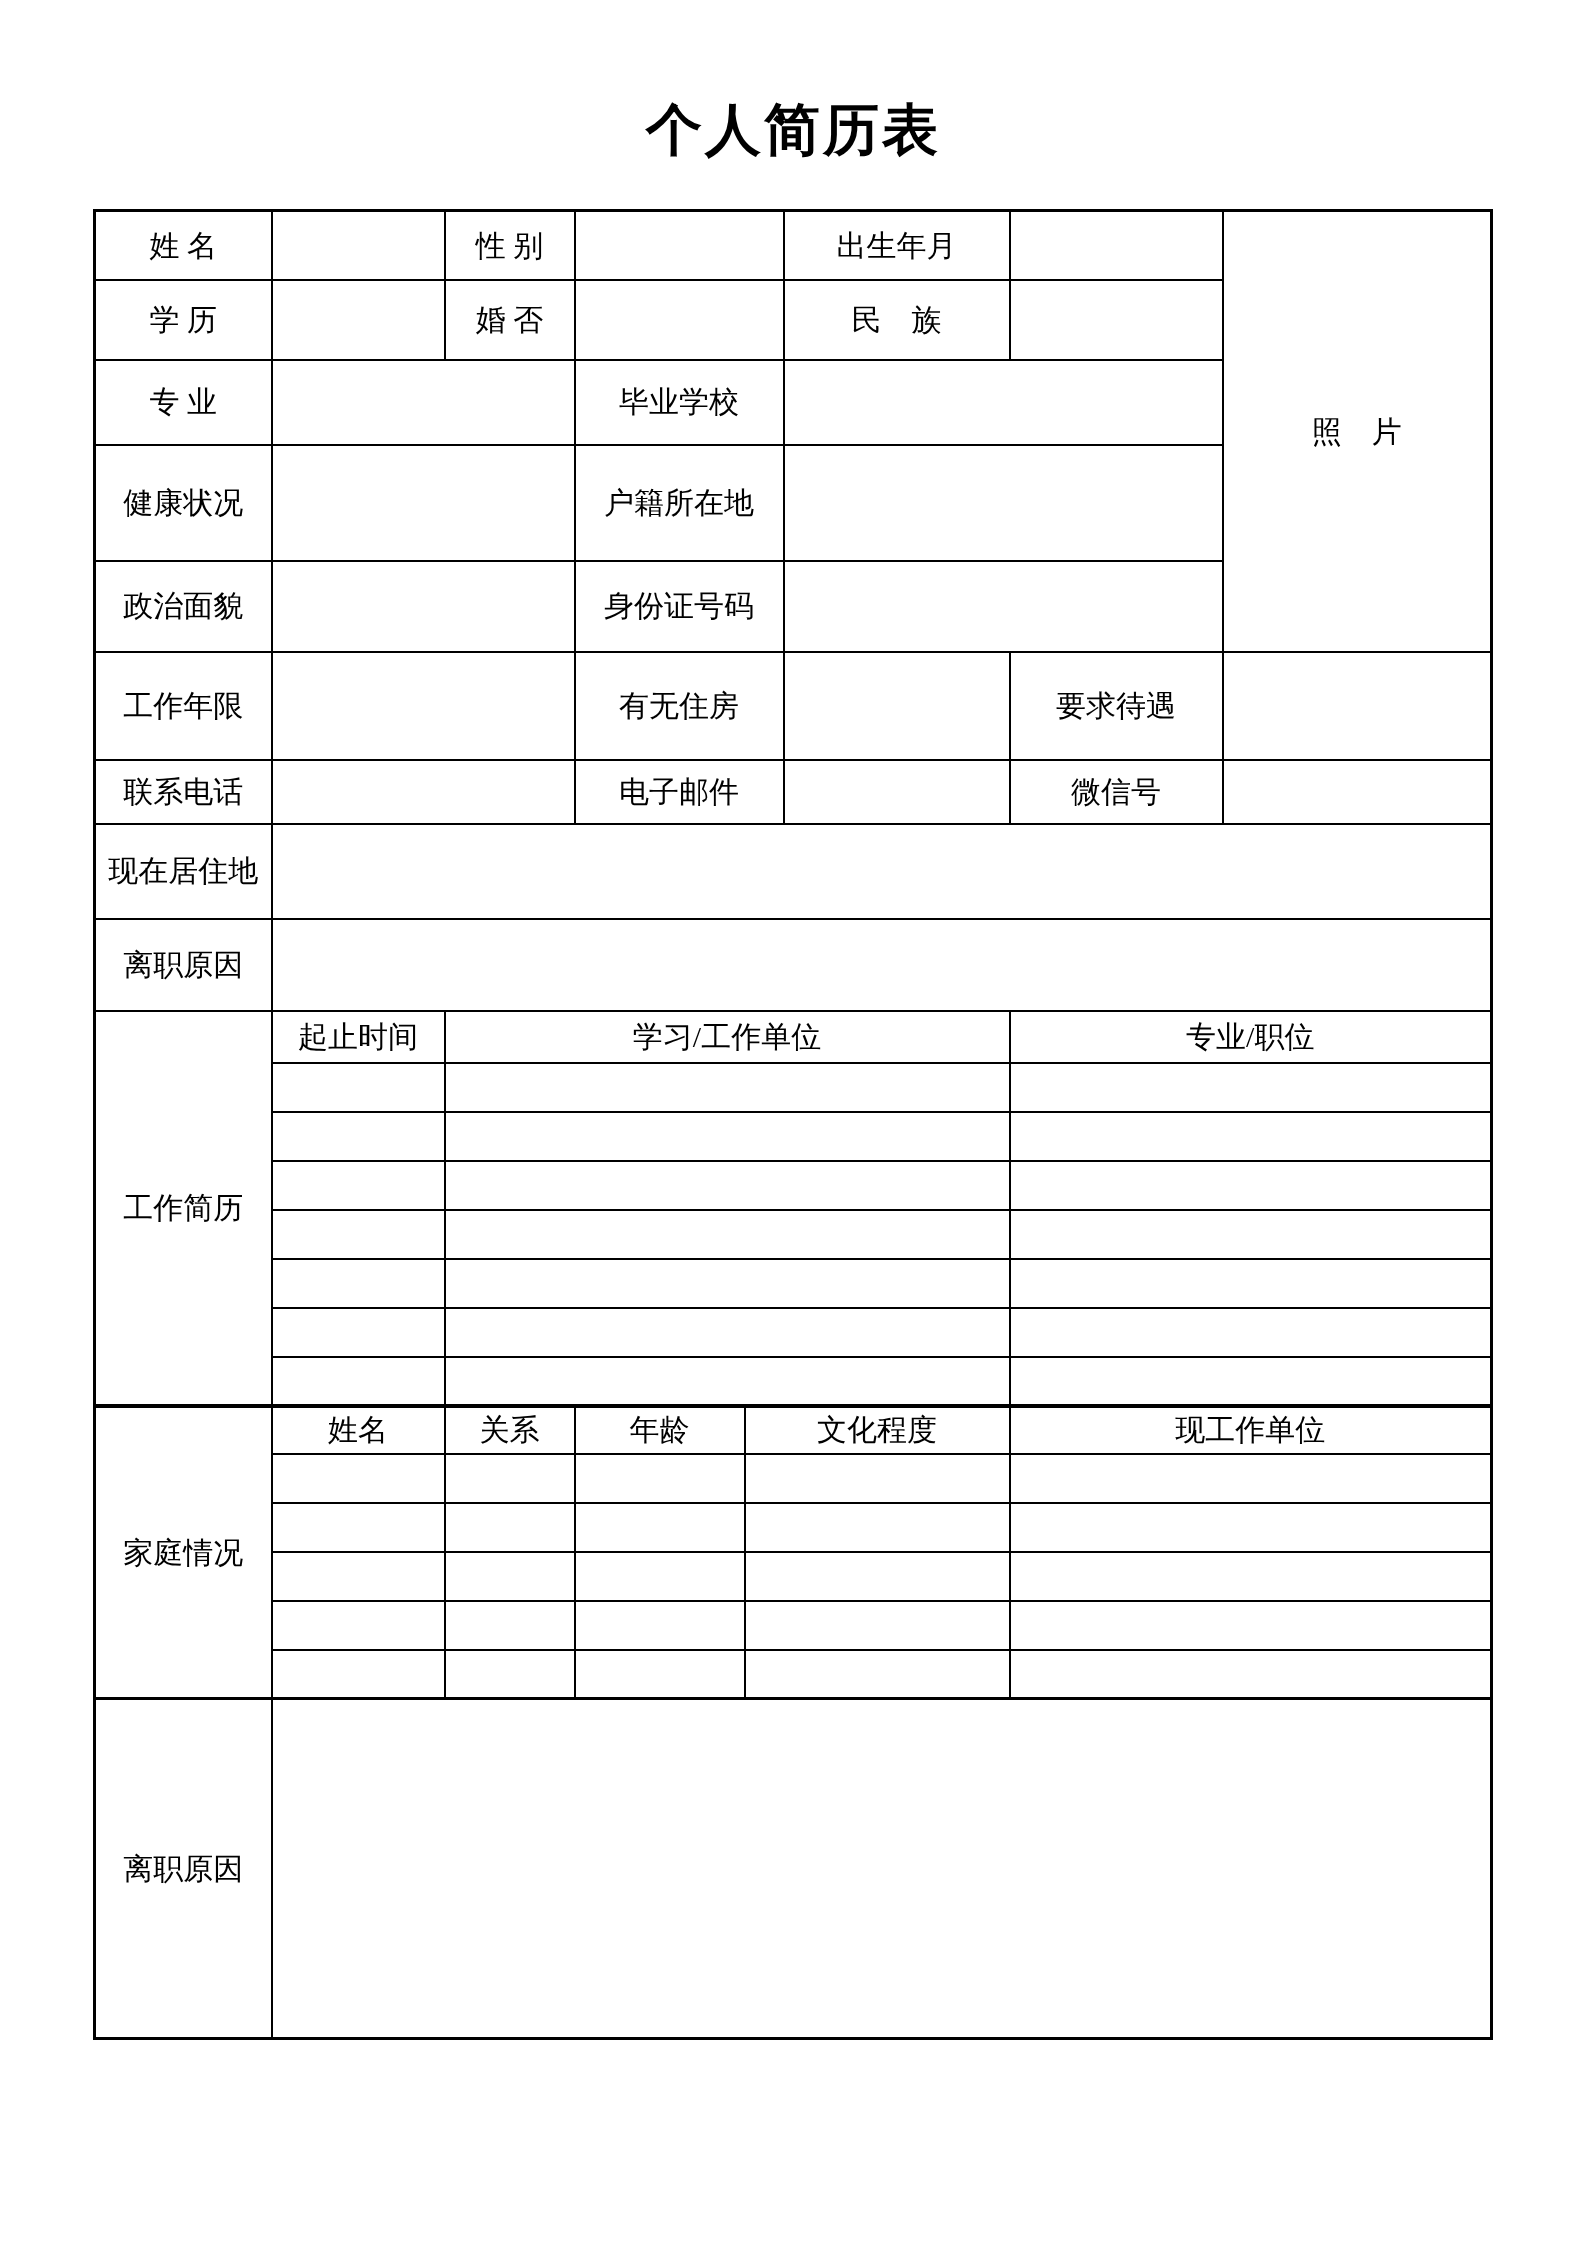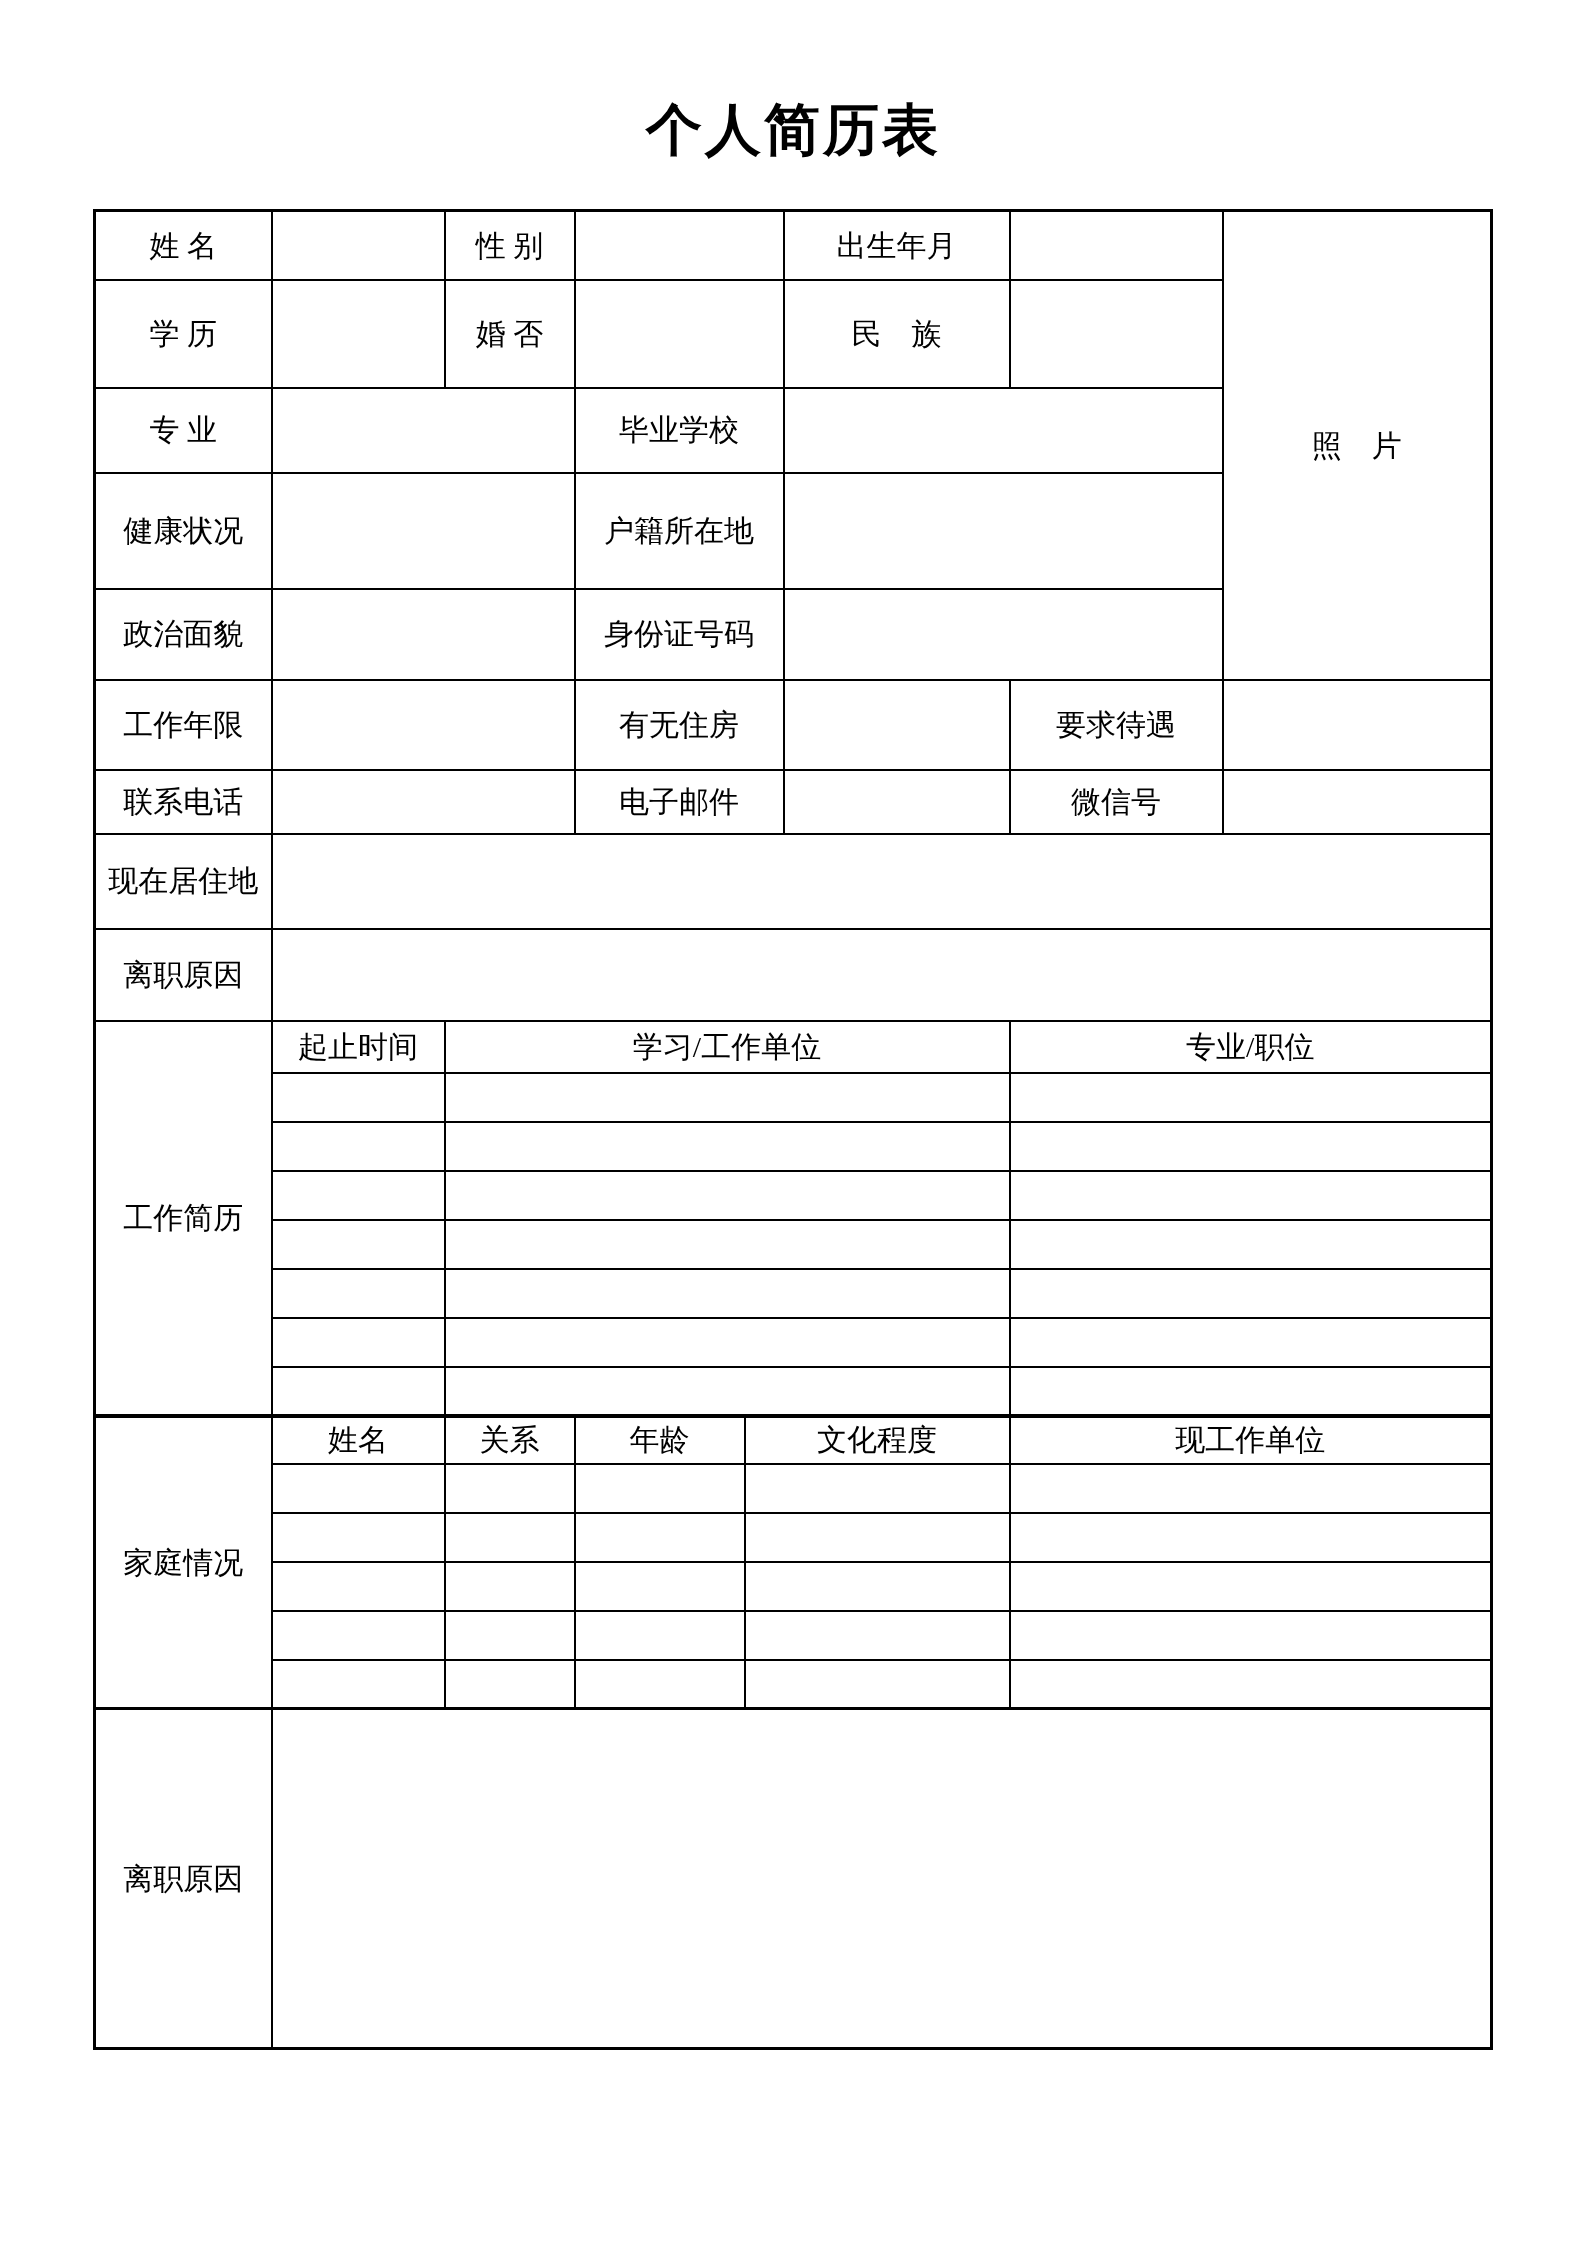--- a/index.html
+++ b/index.html
@@ -71,21 +71,21 @@
       <tr style="height:69px">
         <td class="lbl">姓 名</td>
         <td></td>
         <td class="lbl">性 别</td>
         <td colspan="2"></td>
         <td class="lbl">出生年月</td>
         <td></td>
         <td rowspan="5">照　片</td>
       </tr>
 
-      <tr style="height:108px">
+      <tr style="height:80px">
         <td class="lbl">学 历</td>
         <td></td>
         <td class="lbl">婚 否</td>
         <td colspan="2"></td>
         <td class="lbl">民　族</td>
         <td></td>
       </tr>
 
       <tr style="height:85px">
         <td class="lbl">专 业</td>
@@ -101,21 +101,21 @@
         <td colspan="2"></td>
       </tr>
 
       <tr style="height:91px">
         <td class="lbl">政治面貌</td>
         <td colspan="2"></td>
         <td class="lbl" colspan="2">身份证号码</td>
         <td colspan="2"></td>
       </tr>
 
-      <tr style="height:90px">
+      <tr style="height:108px">
         <td class="lbl">工作年限</td>
         <td colspan="2"></td>
         <td class="lbl" colspan="2">有无住房</td>
         <td></td>
         <td class="lbl">要求待遇</td>
         <td></td>
       </tr>
 
       <tr style="height:64px">
         <td class="lbl">联系电话</td>

